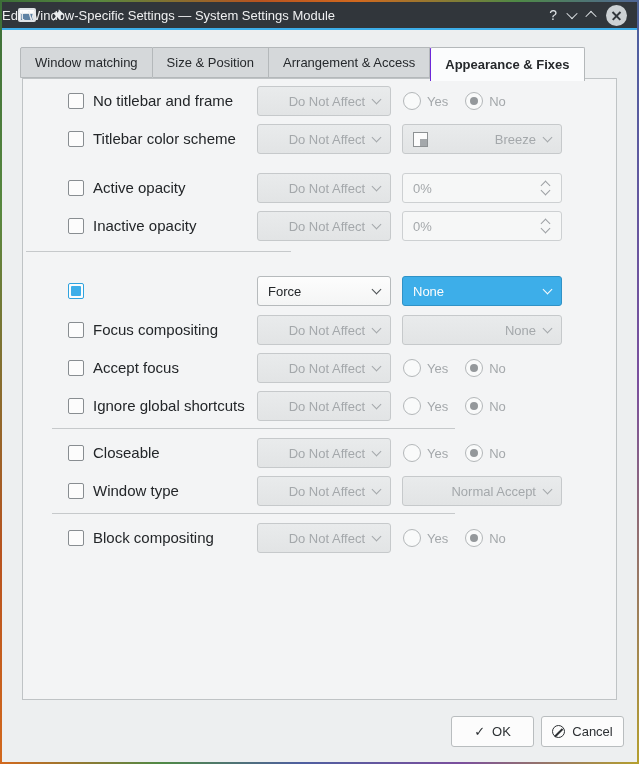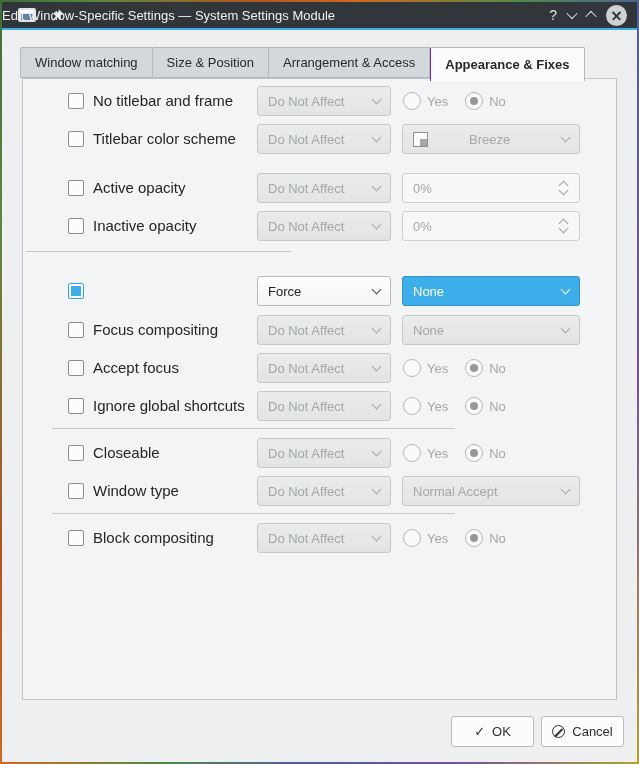--- a/index.html
+++ b/index.html
@@ -50,26 +50,26 @@
   .cb.checked { border-color:#2fa3df; }
   .cb.checked::after { content:""; position:absolute; inset:2px; background:#3daee9; border-radius:1px; }
   .rl { position:absolute; left:70px; top:0; line-height:30px; font-size:15px; color:#232629; white-space:nowrap; }
 
   .combo { position:absolute; top:0; height:30px; display:flex; align-items:center;
     border:1px solid #b6babc; border-radius:3px; background:linear-gradient(#fdfdfd,#f4f5f5);
     font-size:13px; color:#232629; padding:0 10px; }
   .combo .ct { flex:1; white-space:nowrap; overflow:hidden; }
   .combo .chev { width:7px; height:7px; border-right:1.4px solid #4a4f52; border-bottom:1.4px solid #4a4f52;
     transform:rotate(45deg); margin-left:8px; flex:0 0 auto; margin-top:-3px; }
-  .combo.dis { background:linear-gradient(#e9ebec,#e2e4e5); border-color:#c6c9cb; color:#a4a8ab; }
+  .combo.dis { background:linear-gradient(#e9ebec,#e2e4e5); border-color:#c6c9cb; color:#a4a8ab;text-align:right; }
   .combo.dis .chev { border-color:#a4a8ab; }
   .combo.hl { background:#3daee9; border-color:#3092c6; color:#fcfcfc; }
   .combo.hl .chev { border-color:#fcfcfc; }
   .col2 { left:234px; width:134px; }
-  .col3 { left:379px; width:178px;gap:36px; }
+  .col3 { left:379px; width:160px; }
 
   .scheme-icon { width:15px; height:15px; background:#fcfcfc; border:1px solid #8d9193; position:relative; margin-right:5px; flex:0 0 auto; }
   .scheme-icon::after { content:""; position:absolute; right:0; bottom:0; width:7px; height:7px; background:#a4a8ab; }
 
   .spin { position:absolute; top:0; height:30px; display:flex; align-items:center;
     background:#f6f7f7; border:1px solid #cdd0d2; border-radius:3px; font-size:13px; color:#a4a8ab; padding:0 10px; }
   .spin .ct { flex:1; }
   .spin-btns { display:flex; flex-direction:column; gap:4px; margin-right:2px; }
   .spin-btns .sc { width:7px; height:7px; border-right:1.4px solid #9da1a4; border-bottom:1.4px solid #9da1a4; }
   .spin-btns .sc.up { transform:rotate(-135deg); margin-bottom:-3px; }

